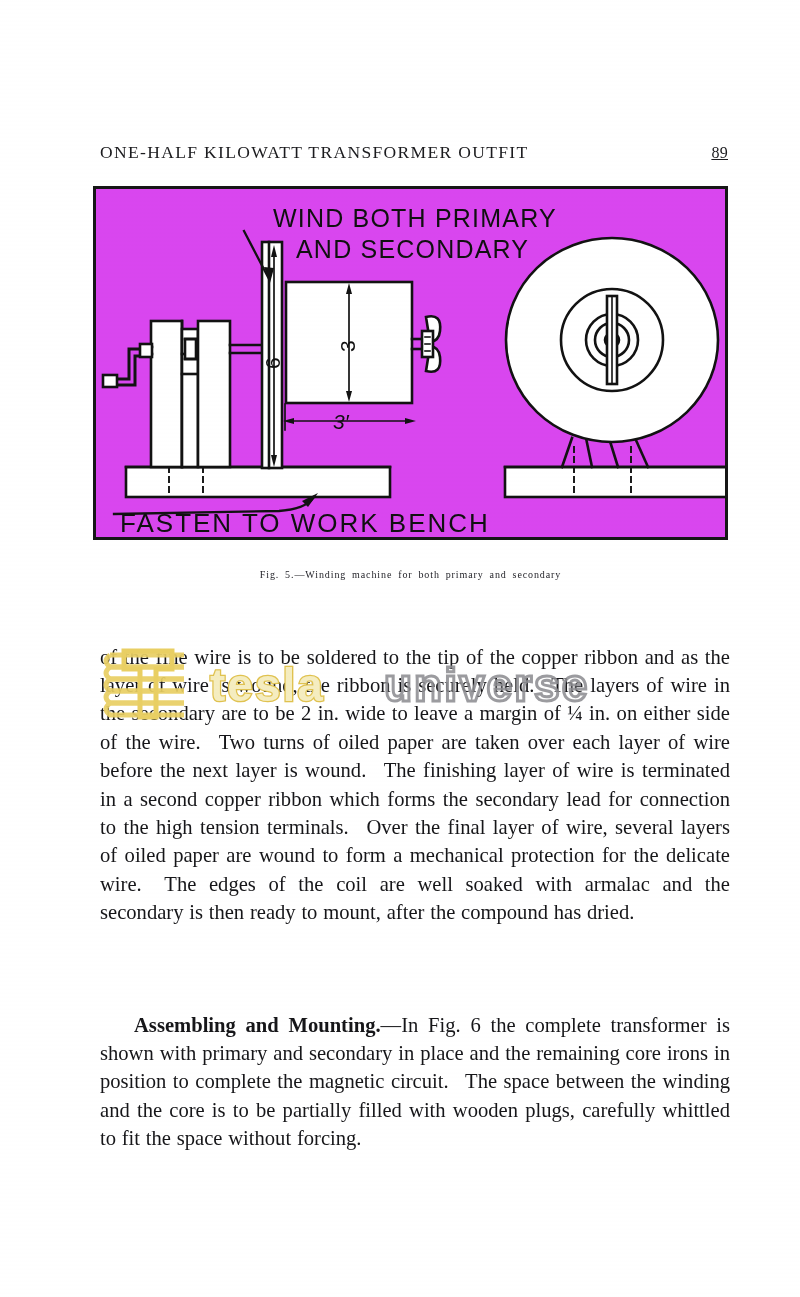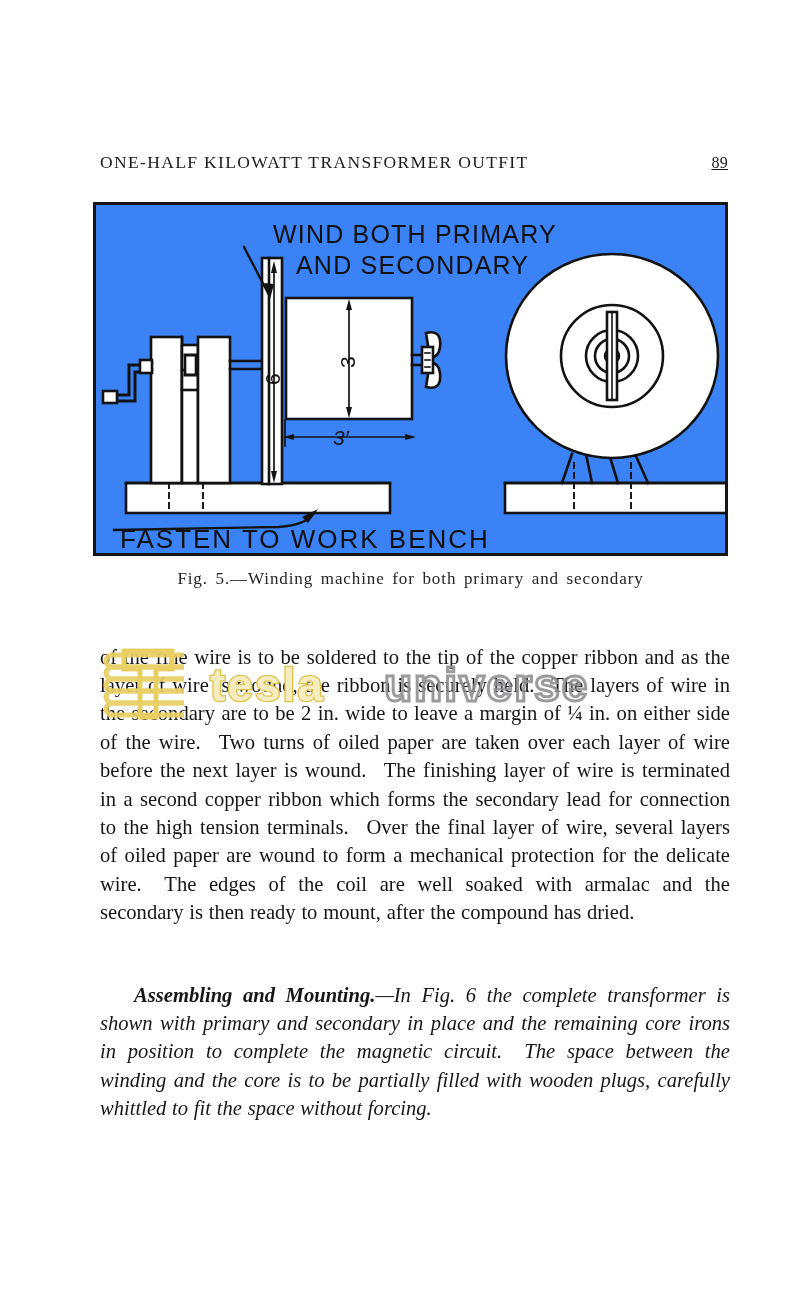--- a/index.html
+++ b/index.html
@@ -21,21 +21,21 @@
     position: absolute;
     inset: 0;
     width: 800px;
     height: 1297px;
   }
 
   
   .running-head {
     position: absolute;
     left: 100px;
-    top: 152px;
+    top: 142px;
     width: 630px;
     height: 26px;
     display: flex;
     align-items: baseline;
     justify-content: space-between;
   }
   .running-head-title {
     font-size: 17.5px;
     letter-spacing: 1.35px;
     color: #1b1b1e;
@@ -47,55 +47,55 @@
     color: #1b1b1e;
     letter-spacing: 0.3px;
     padding-right: 2px;
     text-decoration: underline;
   }
 
   
   .figure-box {
     position: absolute;
     left: 93px;
-    top: 202px;
+    top: 186px;
     width: 635px;
     height: 354px;
     border: 3px solid #161616;
     box-sizing: border-box;
-    background: #3b82f6;
+    background: #d946ef;
   }
   .figure-svg { display: block; width: 100%; height: 100%; }
 
   .figure-caption {
     position: absolute;
     left: 93px;
     top: 569px;
     width: 635px;
     text-align: center;
-    font-size: 17px;
+    font-size: 10px;
     letter-spacing: 0.9px;
     color: #24242a;
     word-spacing: 2.5px;
   }
 
   
   .body-block {
     position: absolute;
     left: 100px;
     width: 630px;
     font-size: 20.6px;
     line-height: 28.4px;
     text-align: justify;
     text-align-last: left;
     color: #161619;
     word-spacing: 0.6px;
   }
   #para1 { top: 622px; }
-  #para2 { top: 960px; font-style: italic; }
+  #para2 { top: 990px; }
   .para-indent { text-indent: 34px; }
   .runin { font-weight: bold; }
 
   
   .grain {
     position: absolute;
     inset: 0;
     pointer-events: none;
     opacity: 0.33;
     background:

